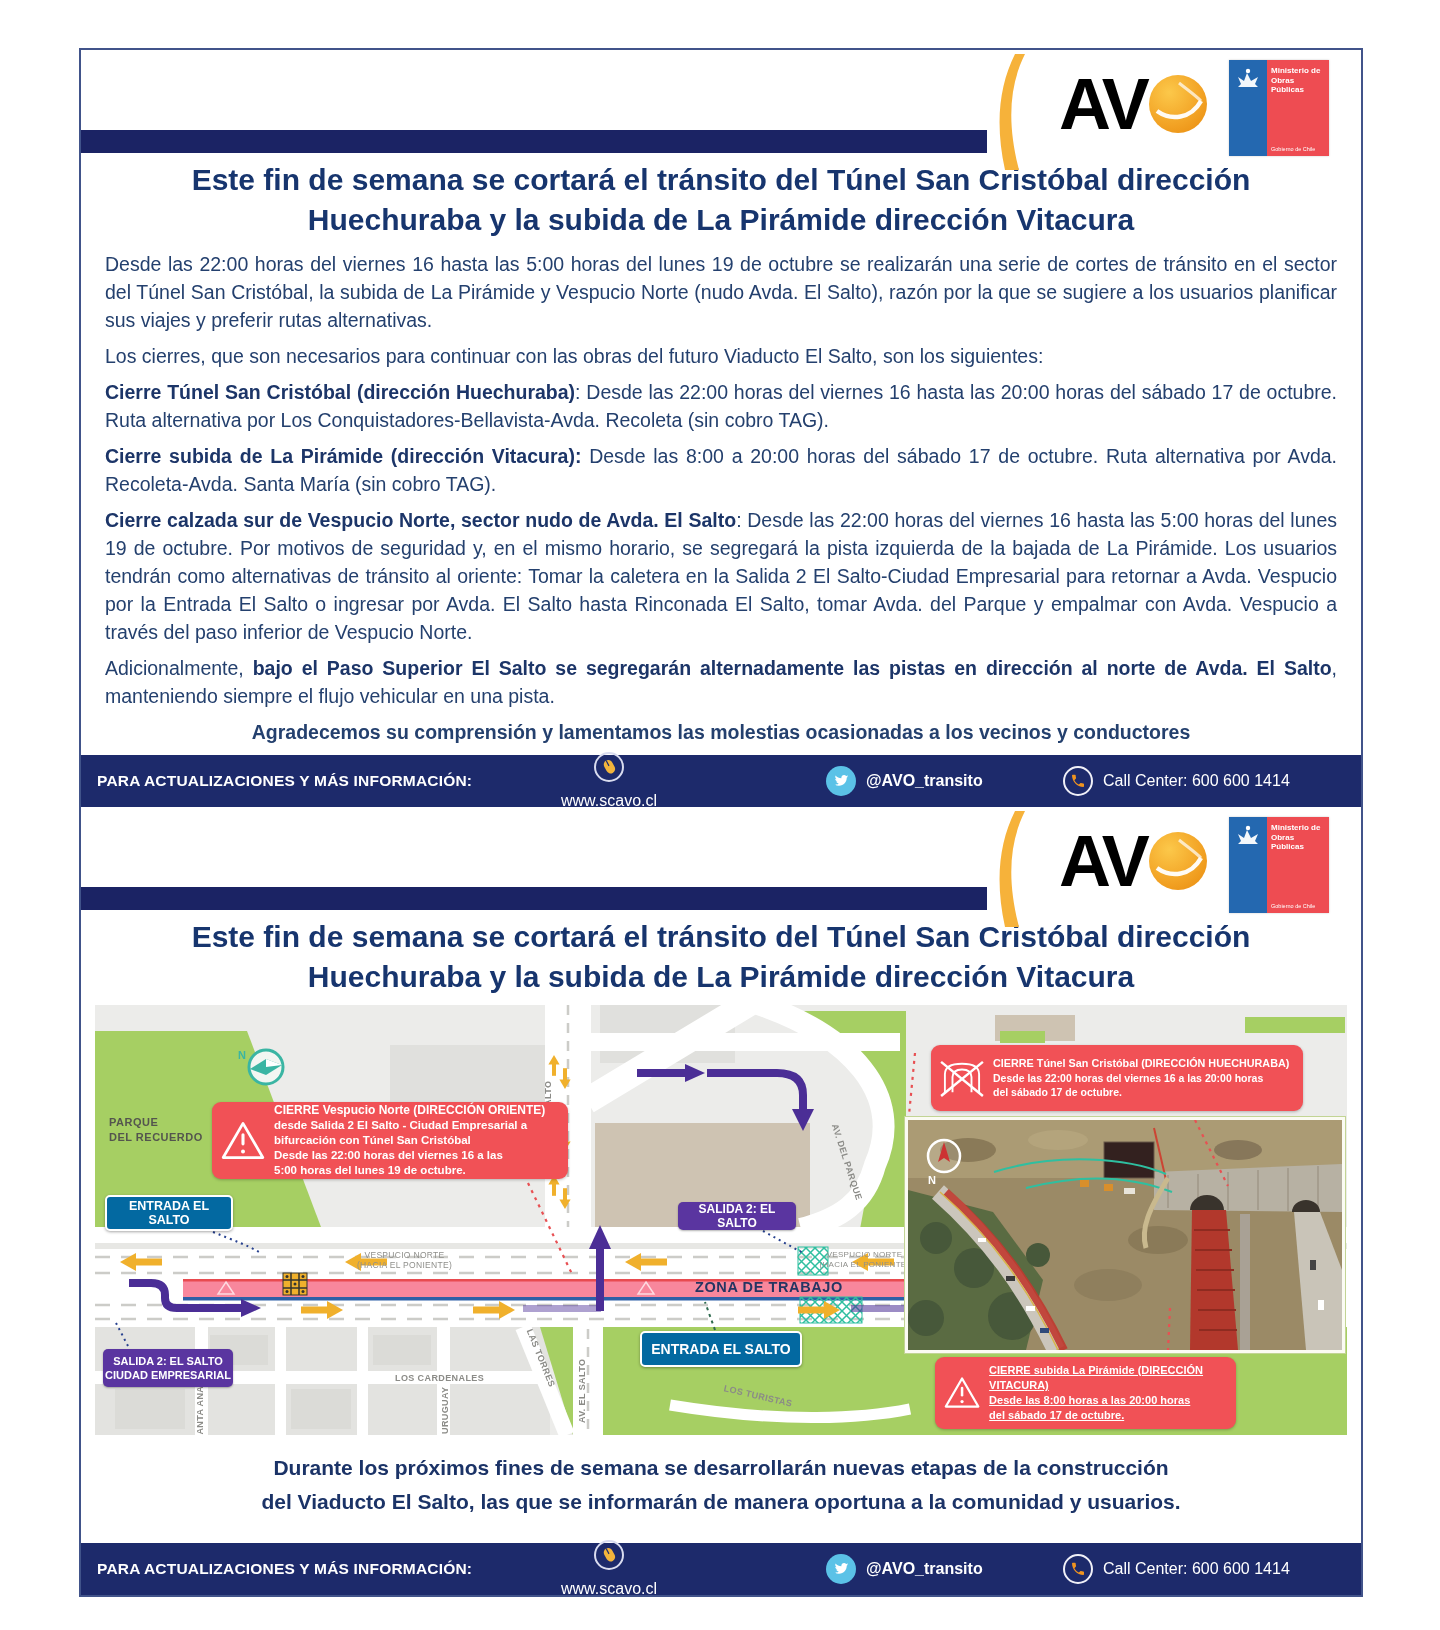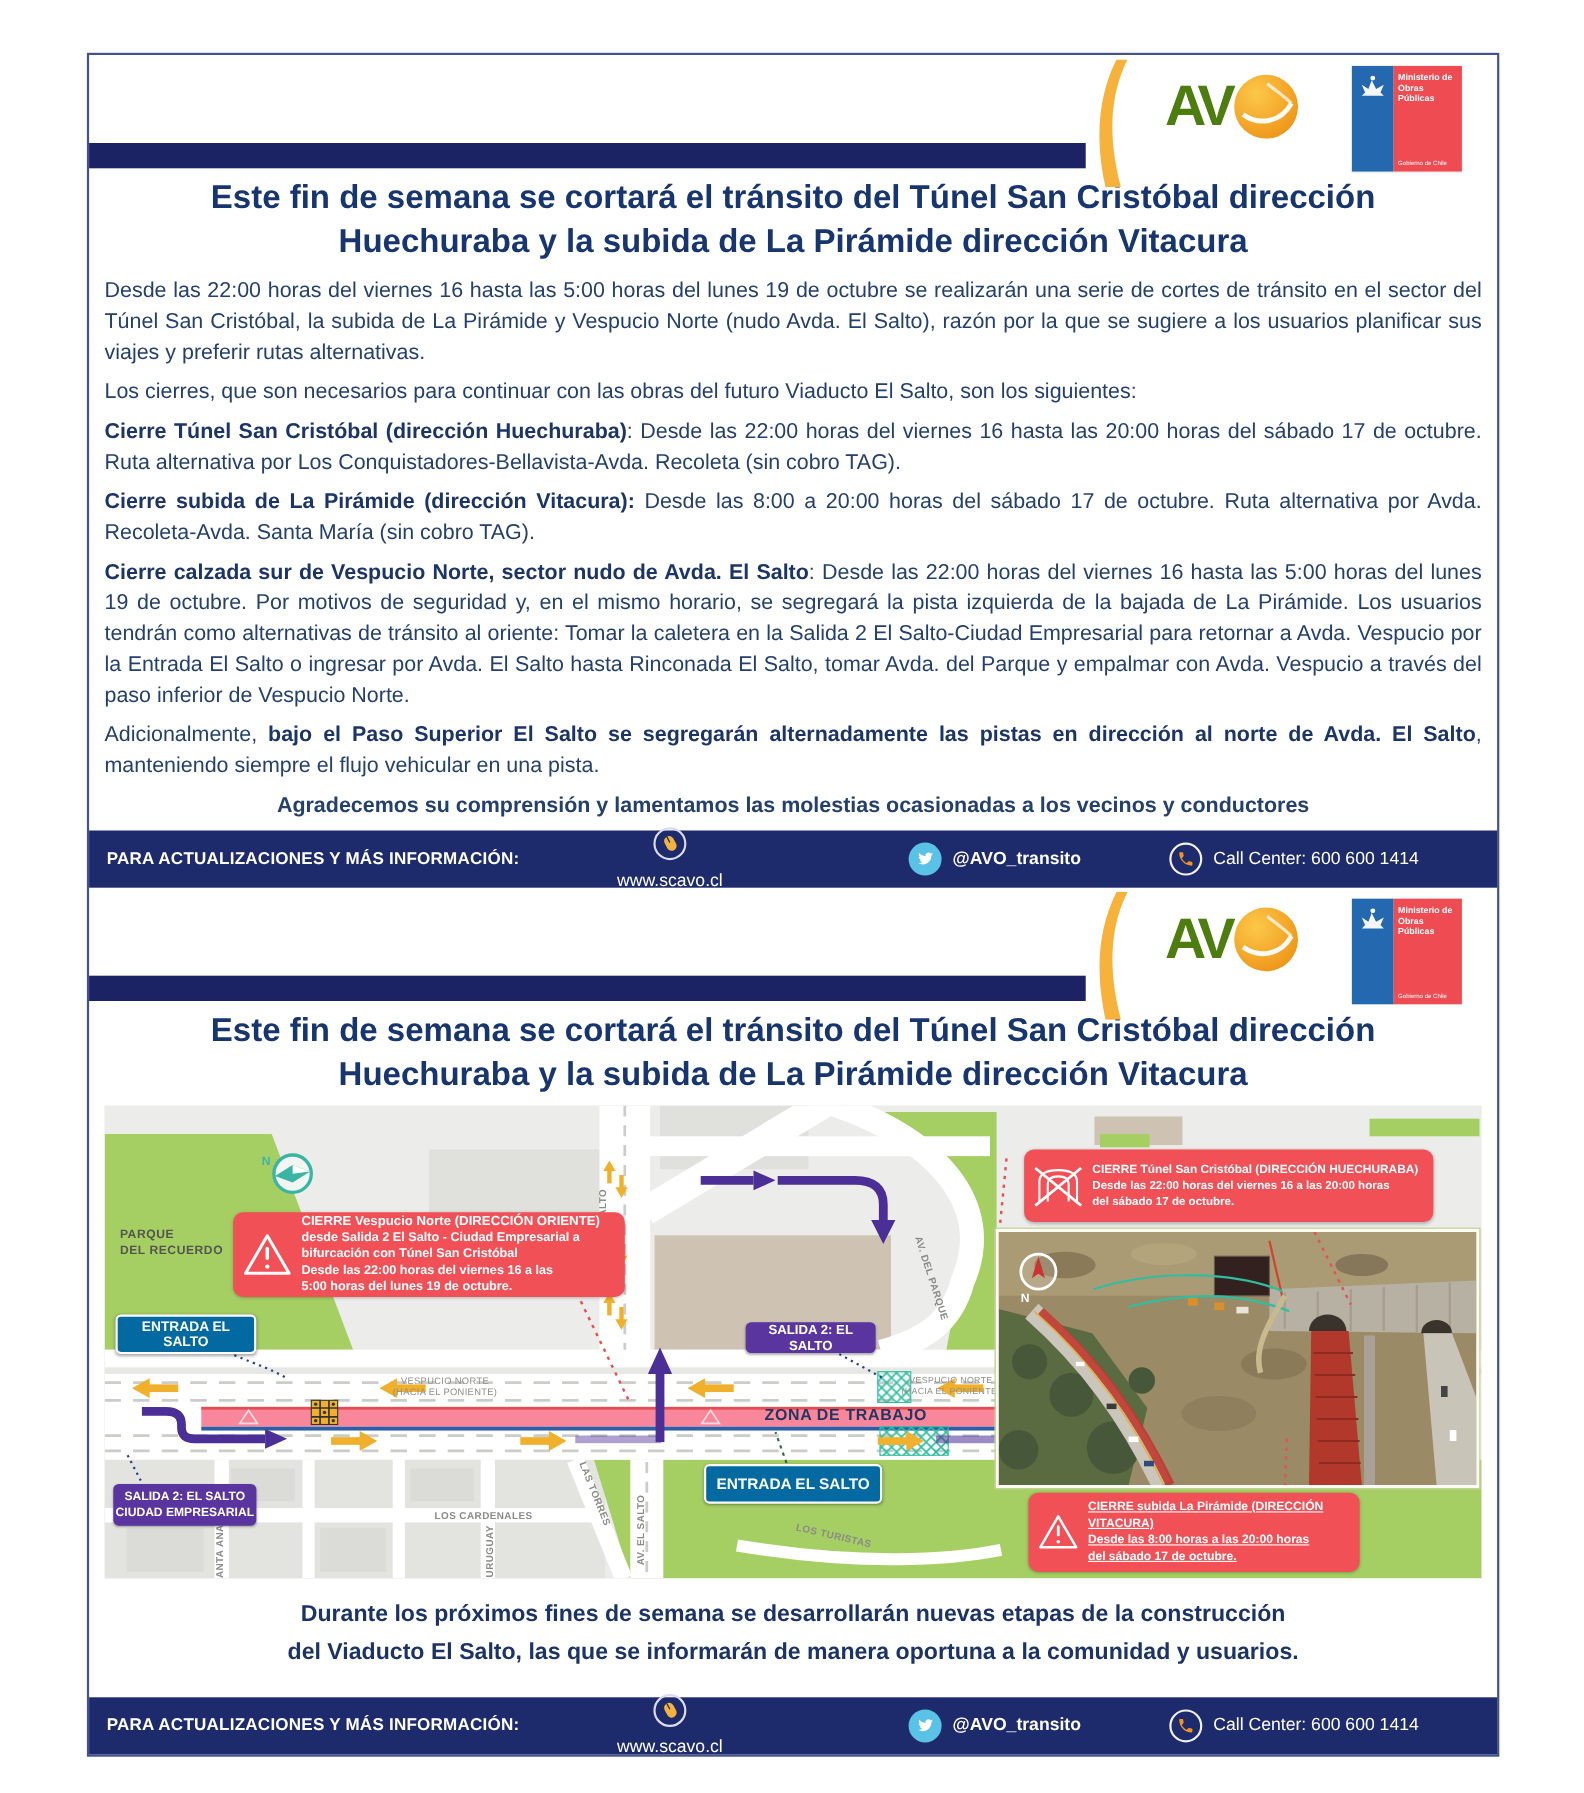--- a/index.html
+++ b/index.html
@@ -8,34 +8,34 @@
   .flyer { position:absolute; left:79px; top:48px; width:1284px; height:1549px; border:2px solid #41538a; background:#fff; }
   .sec { position:relative; }
   .sec1 { height:757px; }
   .sec2 { height:788px; }
 
   
   .hdr { position:relative; height:106px; }
   .navybar { position:absolute; left:0; top:80px; width:906px; height:23px; background:#1b2364; }
   .swoosh { position:absolute; left:896px; top:4px; }
   .avo { position:absolute; left:978px; top:18px; display:flex; align-items:center; }
-  .avo-txt { font-size:52px; font-weight:bold; color:#4d7c0f; letter-spacing:-4px; line-height:1; }
+  .avo-txt { font-size:72px; font-weight:bold; color:#000000; letter-spacing:-4px; line-height:1; }
   .avo-o { width:58px; height:58px; border-radius:50%; margin-left:3px; position:relative;
            background:radial-gradient(circle at 35% 30%, #fcc84a, #f2a224 60%, #e8890c); }
   .avo-o svg { position:absolute; inset:0; }
   .mop { position:absolute; left:1148px; top:10px; width:100px; height:96px; display:flex; box-shadow:0 0 2px rgba(0,0,0,.2); }
   .mop-blue { width:38px; background:#2468b0; display:flex; justify-content:center; padding-top:7px; }
   .mop-red { flex:1; background:#ee4c52; color:#fff; padding:6px 4px 4px; display:flex; flex-direction:column; justify-content:space-between; }
   .mop-red .t { font-size:8px; line-height:1.2; font-weight:bold; }
   .mop-red .b { font-size:5.5px; }
 
   .title { text-align:center; font-weight:bold; color:#17356e; font-size:30px; line-height:40px; padding-top:4px; }
 
   
-  .bodytxt { padding:10px 14px 0; }
+  .bodytxt { padding:10px 24px 0; }
   .bodytxt p { font-size:19.5px; line-height:28px; color:#24406e; text-align:justify; margin-bottom:8px; }
   .bodytxt p.noj { text-align:left; }
   .lead { font-weight:bold; color:#1c3568; }
   .thanks { text-align:center !important; font-weight:bold; font-size:20px; color:#1c3568; margin-top:4px; }
 
   
   .fbar { position:absolute; bottom:0; left:0; width:100%; height:52px; background:#1d2a6b; }
   .fbar .lbl { position:absolute; left:16px; top:50%; transform:translateY(-50%); color:#fff; font-weight:bold; font-size:15.5px; letter-spacing:.2px; }
   .fitem { position:absolute; top:50%; transform:translateY(-50%); display:flex; align-items:center; gap:10px; color:#fff; font-size:16px; }
   .fi1 { left:480px;flex-direction:column; } .fi2 { left:745px; } .fi3 { left:982px; }

